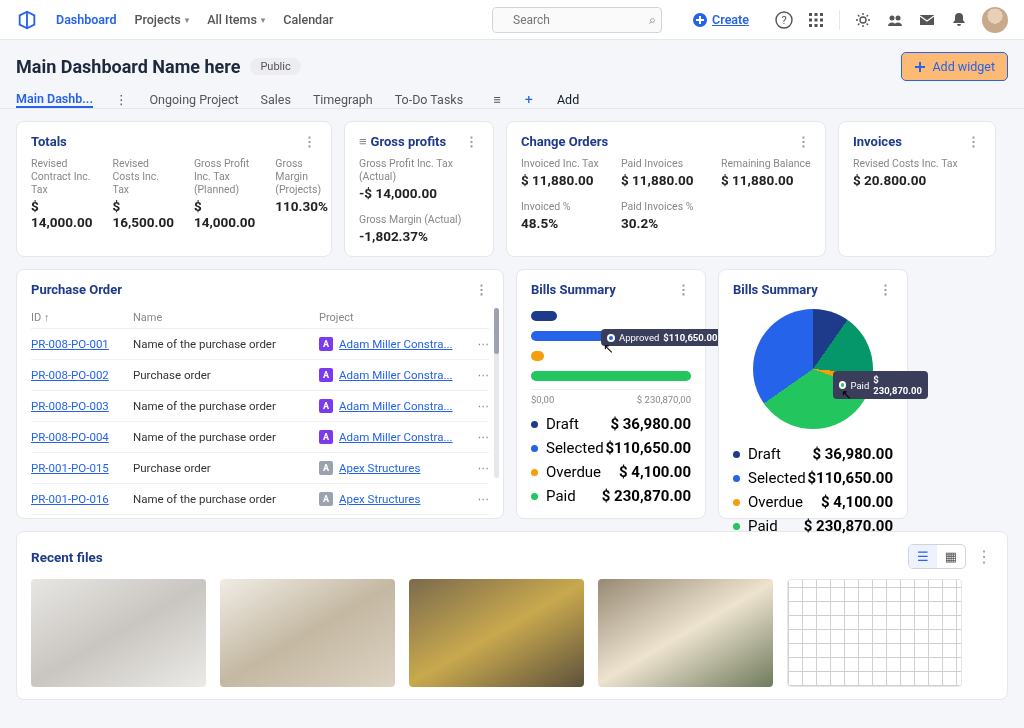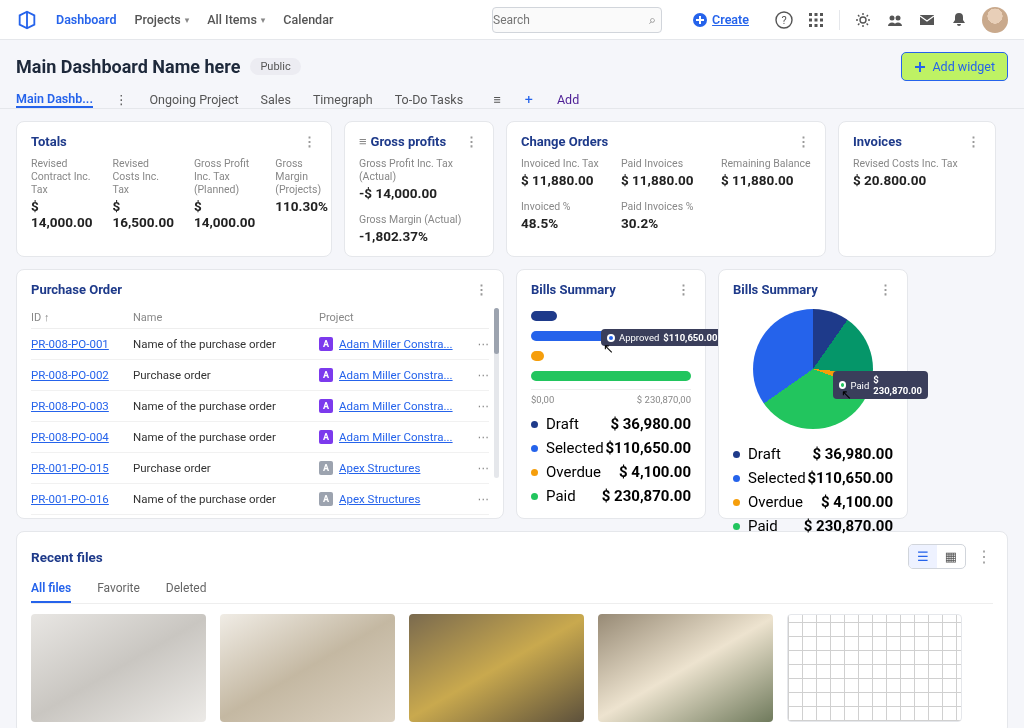--- a/index.html
+++ b/index.html
@@ -2,31 +2,31 @@
 <html><head>
 <meta charset="utf-8">
 <style>
 * { margin:0; padding:0; box-sizing:border-box; font-family:-apple-system,BlinkMacSystemFont,"Segoe UI",Roboto,Arial,sans-serif; }
 body { background:#f5f6fa; width:1024px; height:728px; overflow:hidden; }
 .topbar { height:40px; background:#fff; display:flex; align-items:center; padding:0 16px; border-bottom:1px solid #e5e7eb; gap:18px; font-size:12.5px;}
 .logo { width:22px; height:22px; }
 .top-nav { color:#2563eb; font-weight:600; cursor:pointer; }
 .top-nav.plain { color:#555; font-weight:500; display:flex; align-items:center; gap:4px;}
 .search-wrap { margin-left:auto; margin-right:12px;}
-.search { width:170px; height:26px; border:1px solid #d1d5db; border-radius:4px; padding:0 24px 0 0; font-size:12px; background:#fafafa; }
+.search { width:170px; height:26px; border:1px solid #d1d5db; border-radius:4px; padding:0 24px 0 20px; font-size:12px; background:#fafafa; }
 .search-box { position:relative; }
 .search-ico { position:absolute; right:6px; top:5px; color:#888;}
 .create-btn { color:#2563eb; font-weight:600; display:flex; align-items:center; gap:4px; cursor:pointer;text-decoration:underline;}
 .top-icons { display:flex; align-items:center; gap:14px; margin-left:8px; color:#555;}
 .divider { width:1px; height:20px; background:#e5e7eb;}
 .avatar { width:26px; height:26px; border-radius:50%; background:#dcc9b6 radial-gradient(circle at 50% 35%, #e8cfb8 35%, #c9a98c 36%);}
 .header { padding:12px 16px 0 16px; display:flex; align-items:center; gap:10px;}
 .h-title { font-size:18px; font-weight:700; color:#1e293b;}
 .badge { background:#ececf2; color:#555; font-size:11px; padding:2px 10px; border-radius:10px;}
-.add-widget { margin-left:auto; border:1px solid #2563eb; color:#2563eb; background:#bef264; font-size:12.5px; padding:6px 12px; border-radius:5px; display:flex; align-items:center; gap:6px; cursor:pointer;}
+.add-widget { margin-left:auto; border:1px solid #2563eb; color:#2563eb; background:#fdba74; font-size:12.5px; padding:6px 12px; border-radius:5px; display:flex; align-items:center; gap:6px; cursor:pointer;}
 .tabs { display:flex; align-items:center; gap:22px; padding:10px 16px 0 16px; border-bottom:1px solid #e5e7eb; font-size:12.5px; color:#555;}
 .tab { padding-bottom:0; cursor:pointer; }
 .tab.active { color:#2563eb; font-weight:600; border-bottom:2px solid #2563eb;}
 .tab-more { color:#555; cursor:pointer;}
 .tab-add { color:#2563eb; cursor:pointer;}
 .content { padding:12px 16px; display:flex; flex-direction:column; gap:12px;}
 .row { display:flex; gap:12px; }
 .card { background:#fff; border:1px solid #e5e7eb; border-radius:8px; padding:12px 14px;}
 .card-title { font-size:13px; font-weight:700; color:#1e3a8a; margin-bottom:8px; display:flex; align-items:center;}
 .kebab { margin-left:auto; color:#999; cursor:pointer; letter-spacing:1px;}
@@ -161,21 +161,21 @@
 
 <div class="tabs">
   <span class="tab active">Main Dashb...</span>
   <span class="tab-more">⋮</span>
   <span class="tab">Ongoing Project</span>
   <span class="tab">Sales</span>
   <span class="tab">Timegraph</span>
   <span class="tab">To-Do Tasks</span>
   <span style="margin-left:8px;color:#555">≡</span>
   <span class="tab-add" style="color:#2563eb;font-weight:700">＋</span>
-  <span style="color:#4c1d95">Add</span>
+  <span style="color:#0f172a">Add</span>
 </div>
 
 <div class="content">
 
   <div class="row">
     <div class="card totals">
       <div class="card-title">
           <span>Totals</span>
           <span class="kebab">⋮</span>
         </div>
@@ -418,25 +418,20 @@
 
   <div class="card files-card">
     <div class="files-head">
       <span class="files-title">Recent files</span>
       <div class="view-toggle">
         <span class="vt-btn active">☰</span>
         <span class="vt-btn">▦</span>
       </div>
       <span class="kebab" style="margin-left:10px">⋮</span>
     </div>
-    <div class="file-tabs">
-      <span class="file-tab active">All files</span>
-      <span class="file-tab">Favorite</span>
-      <span class="file-tab">Deleted</span>
-    </div>
     <div class="thumb-row">
       <div class="thumb t1"></div>
       <div class="thumb t2"></div>
       <div class="thumb t3"></div>
       <div class="thumb t4"></div>
       <div class="thumb t5"></div>
     </div>
   </div>
 
 </div>

